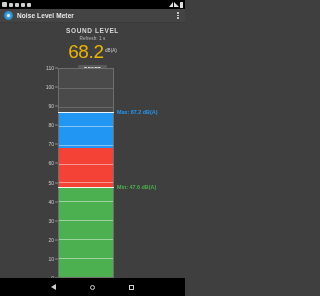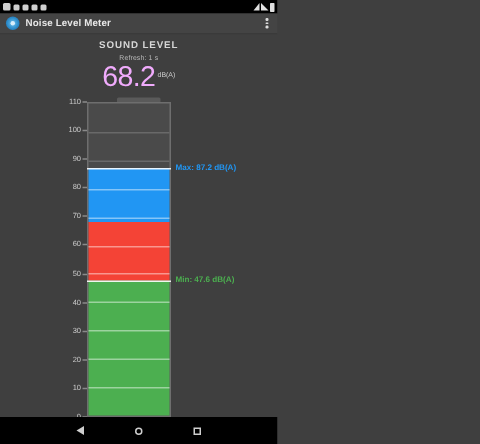--- a/index.html
+++ b/index.html
@@ -54,21 +54,21 @@
   .overflow i{width:1.6px;height:1.6px;background:#dcdcdc;border-radius:50%;display:block;}
   
   .readout{text-align:center;padding-top:4px;}
   .sl-title{
     color:#d6d6d6;font-size:6.5px;font-weight:bold;letter-spacing:0.6px;
   }
   .sl-refresh{color:#b9b9b9;font-size:4.6px;margin-top:2px;letter-spacing:0.1px;}
   .sl-value-row{
     margin-top:1px;display:flex;align-items:baseline;justify-content:center;
   }
-  .sl-value{color:#f0abfc;font-size:19px;font-weight:400;letter-spacing:-0.4px;line-height:20px;}
+  .sl-value{color:#eab308;font-size:19px;font-weight:400;letter-spacing:-0.4px;line-height:20px;}
   .sl-unit{color:#cfcfcf;font-size:4.6px;margin-left:1.5px;position:relative;top:-6px;}
   .reset-wrap{display:flex;justify-content:center;margin-top:3px;}
   .reset-btn{
     background:#5a5a5a;color:#eaeaea;font-size:4.6px;font-weight:bold;
     letter-spacing:0.3px;border:none;border-radius:1px;
     padding:2.5px 6px;cursor:pointer;line-height:1;
   }
   
   .chart{
     position:absolute;left:0;right:0;top:68px;bottom:18px;

